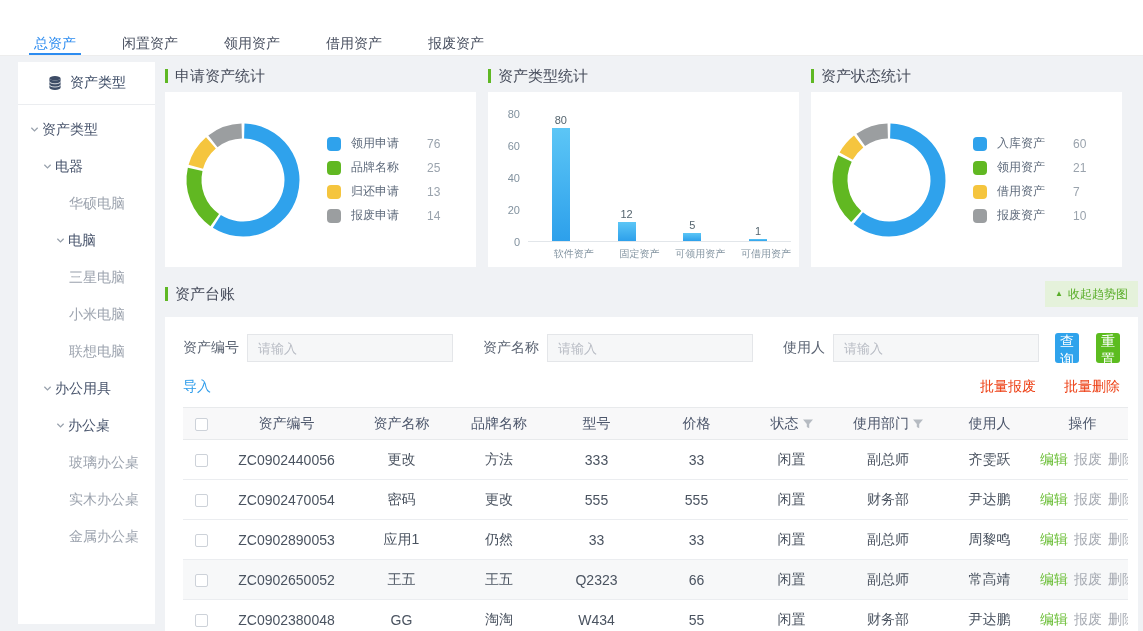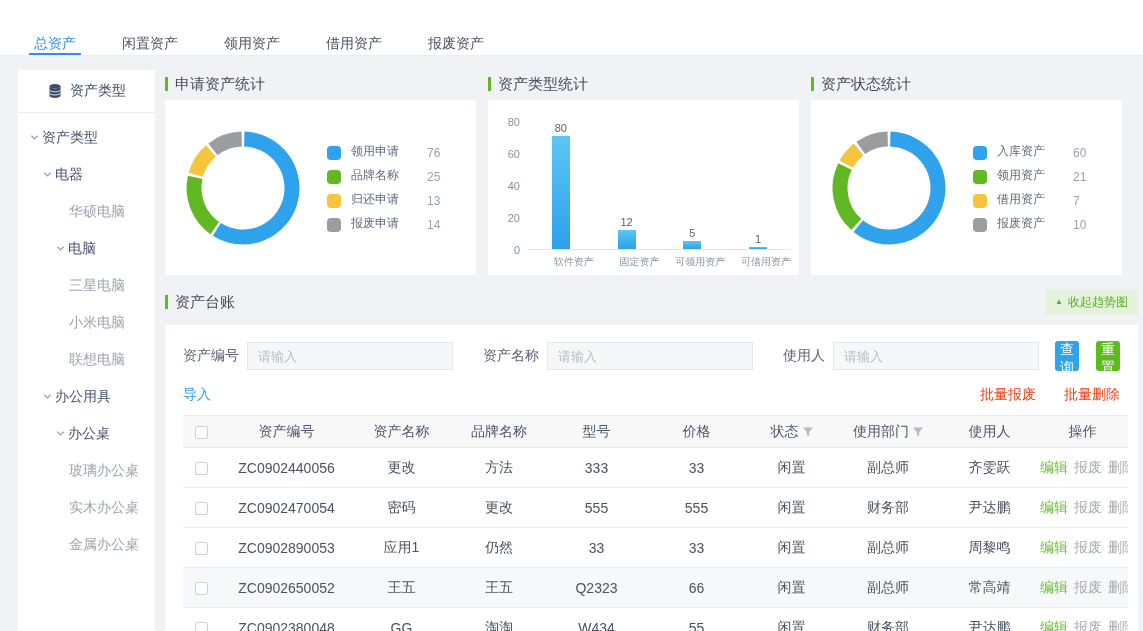--- a/index.html
+++ b/index.html
@@ -5,21 +5,21 @@
   *{box-sizing:border-box;margin:0;padding:0}
   html,body{width:1143px;height:631px;overflow:hidden}
   body{background:#f0f2f5;font-family:"Liberation Sans","DejaVu Sans",sans-serif;font-size:14px;color:#495060}
 
   
   .tabbar{height:56px;background:#fff;display:flex;align-items:flex-end;padding-left:29px;border-bottom:1px solid #ededed}
   .tab{display:flex;align-items:center;padding:0 5px;margin-right:36px;color:#495060;cursor:pointer;border-bottom:2px solid transparent}
   .tab.active{color:#2d8cf0;border-bottom-color:#2d8cf0}
 
   
-  .layout{display:flex;margin-top:14px;height:562px}
+  .layout{display:flex;margin-top:6px;height:562px}
   .sidebar{width:137px;margin-left:18px;background:#fff;flex-shrink:0;height:100%}
   .sidebar-header{height:43px;display:flex;align-items:center;justify-content:center;gap:7px;border-bottom:1px solid #ebedf0;color:#3d4c66}
   .tree{padding-top:6px}
   .tree-item{height:37px;display:flex;align-items:center;cursor:pointer}
   .tree-item .caret{margin-right:3px;display:inline-flex}
   .tree-item.node{color:#47536b}
   .tree-item.leaf{color:#9ca3ae}
 
   .main{flex:1;margin-left:10px;margin-right:5px;min-width:0}
 
@@ -29,21 +29,21 @@
   .title-text{color:#464c5b;font-size:15px}
 
   
   .charts-row{display:flex;gap:12px}
   .chart-block{width:311px;flex-shrink:0}
   .chart-card{background:#fff;height:175px;margin-top:2px;display:flex;align-items:center;overflow:hidden}
 
   .donut-wrap{display:flex;align-items:center;width:100%}
   .donut-svg{margin-left:12px;flex-shrink:0}
   .legend{margin-left:18px}
-  .legend-item{display:flex;align-items:flex-end;margin:7px 0;cursor:pointer}
+  .legend-item{display:flex;align-items:center;margin:7px 0;cursor:pointer}
   .legend-swatch{width:14px;height:14px;border-radius:4px;margin-right:10px;flex-shrink:0}
   .legend-label{width:64px;color:#5f6b7c;font-size:12px}
   .legend-value{color:#9aa3ad;font-size:12px;margin-left:12px}
 
   .barchart{display:flex;width:100%;padding:0 8px 0 14px}
   .yaxis{width:26px;position:relative;height:128px;margin-top:16px;flex-shrink:0}
   .ytick{position:absolute;right:8px;transform:translateY(50%);font-size:11px;color:#82929f}
   .plotcol{flex:1;min-width:0}
   .plot{height:128px;margin-top:16px;display:flex;align-items:flex-end;border-bottom:1px solid #e2e6ea}
   .slot{flex:1;display:flex;flex-direction:column;align-items:center;justify-content:flex-end;height:100%}

